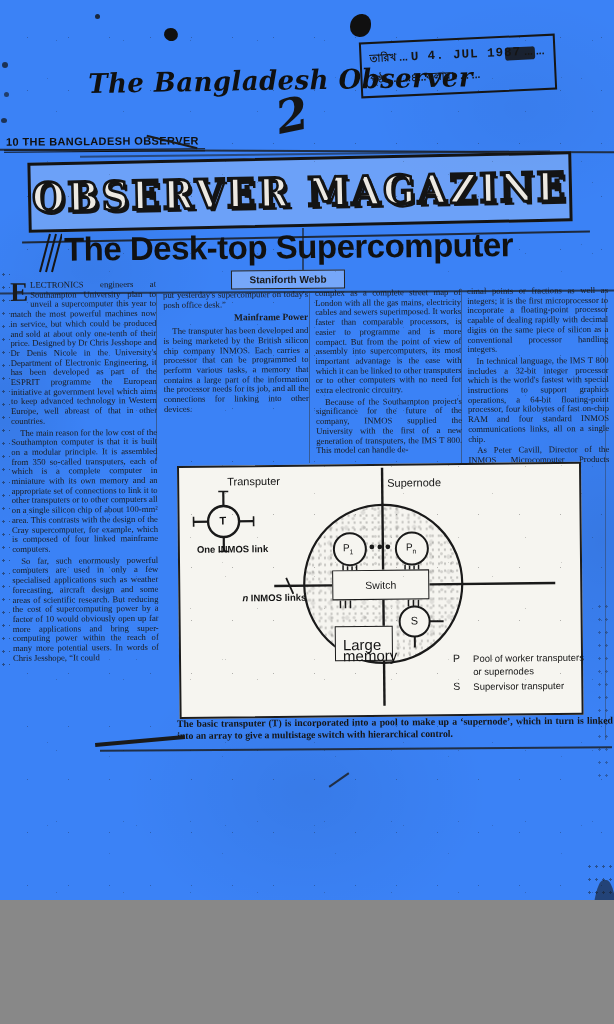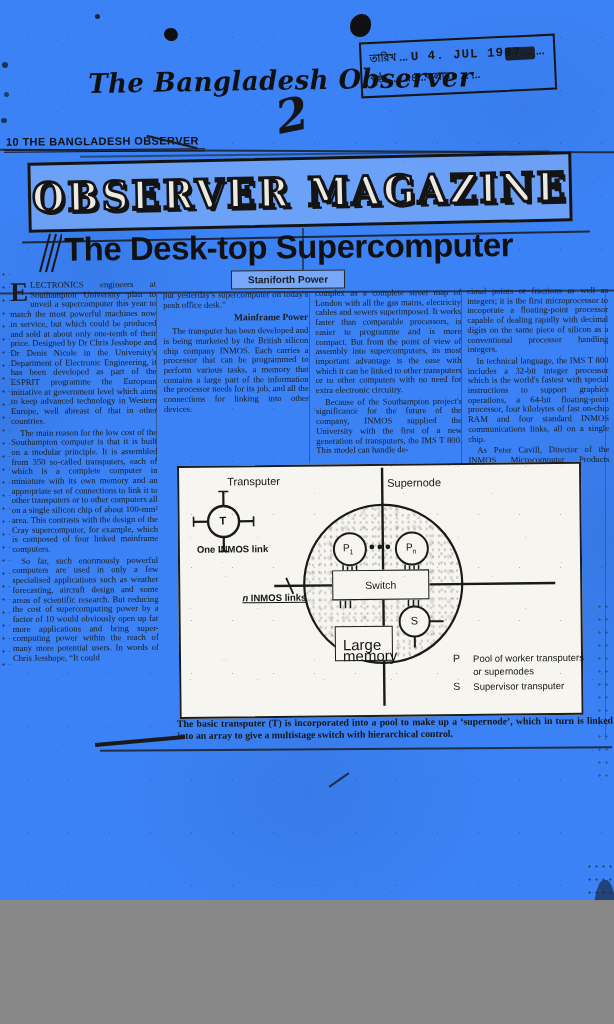--- a/index.html
+++ b/index.html
@@ -120,21 +120,21 @@
 
   <svg class="slashes" width="26" height="42" viewBox="0 0 26 42">
     <line x1="4" y1="40" x2="14" y2="2" stroke="#161616" stroke-width="2"></line>
     <line x1="10" y1="40" x2="20" y2="2" stroke="#161616" stroke-width="2"></line>
     <line x1="16" y1="40" x2="26" y2="2" stroke="#161616" stroke-width="2"></line>
   </svg>
   <div class="headline">The Desk-top Supercomputer</div>
   <div class="rule" style="left:302px;top:228px;width:1.5px;height:42px;opacity:.6;"></div>
 
   <div class="byline-box">
-      <span>Staniforth Power</span>
+      <span>Staniforth Webb</span>
     </div>
   <div class="rule" style="left:0;top:291px;width:614px;height:1.5px;opacity:.7;transform:rotate(-.3deg);"></div>
 
   <div class="col" style="left:10px;top:281px;width:146px;height:458px;">
     <p><span class="dropcap">E</span><span>LECTRONICS engineers at Southampton University plan to unveil a supercomputer this year to match the most powerful machines now in service, but which could be produced and sold at about only one-tenth of their price. Designed by Dr Chris Jesshope and Dr Denis Nicole in the University's Department of Electronic Engineering, it has been developed as part of the ESPRIT programme the European initiative at government level which aims to keep advanced technology in Western Europe, well abreast of that in other countries.</span></p>
     <p class="ind">The main reason for the low cost of the Southampton computer is that it is built on a modular principle. It is assembled from 350 so-called transputers, each of which is a complete computer in miniature with its own memory and an appropriate set of connections to link it to other transputers or to other computers all on a single silicon chip of about 100-mm² area. This contrasts with the design of the Cray supercomputer, for example, which is composed of four linked mainframe computers.</p>
     <p class="ind">So far, such enormously powerful computers are used in only a few specialised applications such as weather forecasting, aircraft design and some areas of scientific research. But reducing the cost of supercomputing power by a factor of 10 would obviously open up far more applications and bring super-computing power within the reach of many more potential users. In words of Chris Jesshope, “It could</p>
   </div>
   <div class="col" style="left:163px;top:291px;width:145px;height:172px;">
     <p>put yesterday's supercomputer on today's posh office desk.”</p>
@@ -200,21 +200,21 @@
       <circle cx="208" cy="81" r="2.4" fill="#1a1a1a"></circle>
 
       <circle cx="234" cy="156" r="15" fill="#f6f5f0" stroke="#1a1a1a" stroke-width="2"></circle>
       <line x1="249" y1="156" x2="263" y2="156" stroke="#1a1a1a" stroke-width="2"></line>
       <line x1="234" y1="171" x2="234" y2="182" stroke="#1a1a1a" stroke-width="2"></line>
     </svg>
     <div class="dlabel" style="left:48px;top:8px;">Transputer</div>
     <div class="dlabel" style="left:208px;top:11px;">Supernode</div>
     <div class="dlabel" style="left:40px;top:47px;font-weight:bold;">T</div>
     <div class="dlabel small" style="left:17px;top:76px;text-align:center;">One INMOS link</div>
-    <div class="dlabel small" style="left:62px;top:125px;text-decoration:underline;"><i>n</i><span> INMOS links</span></div>
+    <div class="dlabel small" style="left:62px;top:125px;"><i>n</i><span> INMOS links</span></div>
     <div class="dlabel" style="left:163px;top:76px;font-size:10px;"><span>P</span><sub style="font-size:7px;">1</sub></div>
     <div class="dlabel" style="left:226px;top:76px;font-size:10px;"><span>P</span><sub style="font-size:7px;">n</sub></div>
     <div class="dbox switch-box">
         <span>Switch</span>
       </div>
     <div class="dbox memory-box">
       <div>Large</div>
       <div>memory</div>
     </div>
     <div class="dlabel" style="left:230px;top:149px;">S</div>

